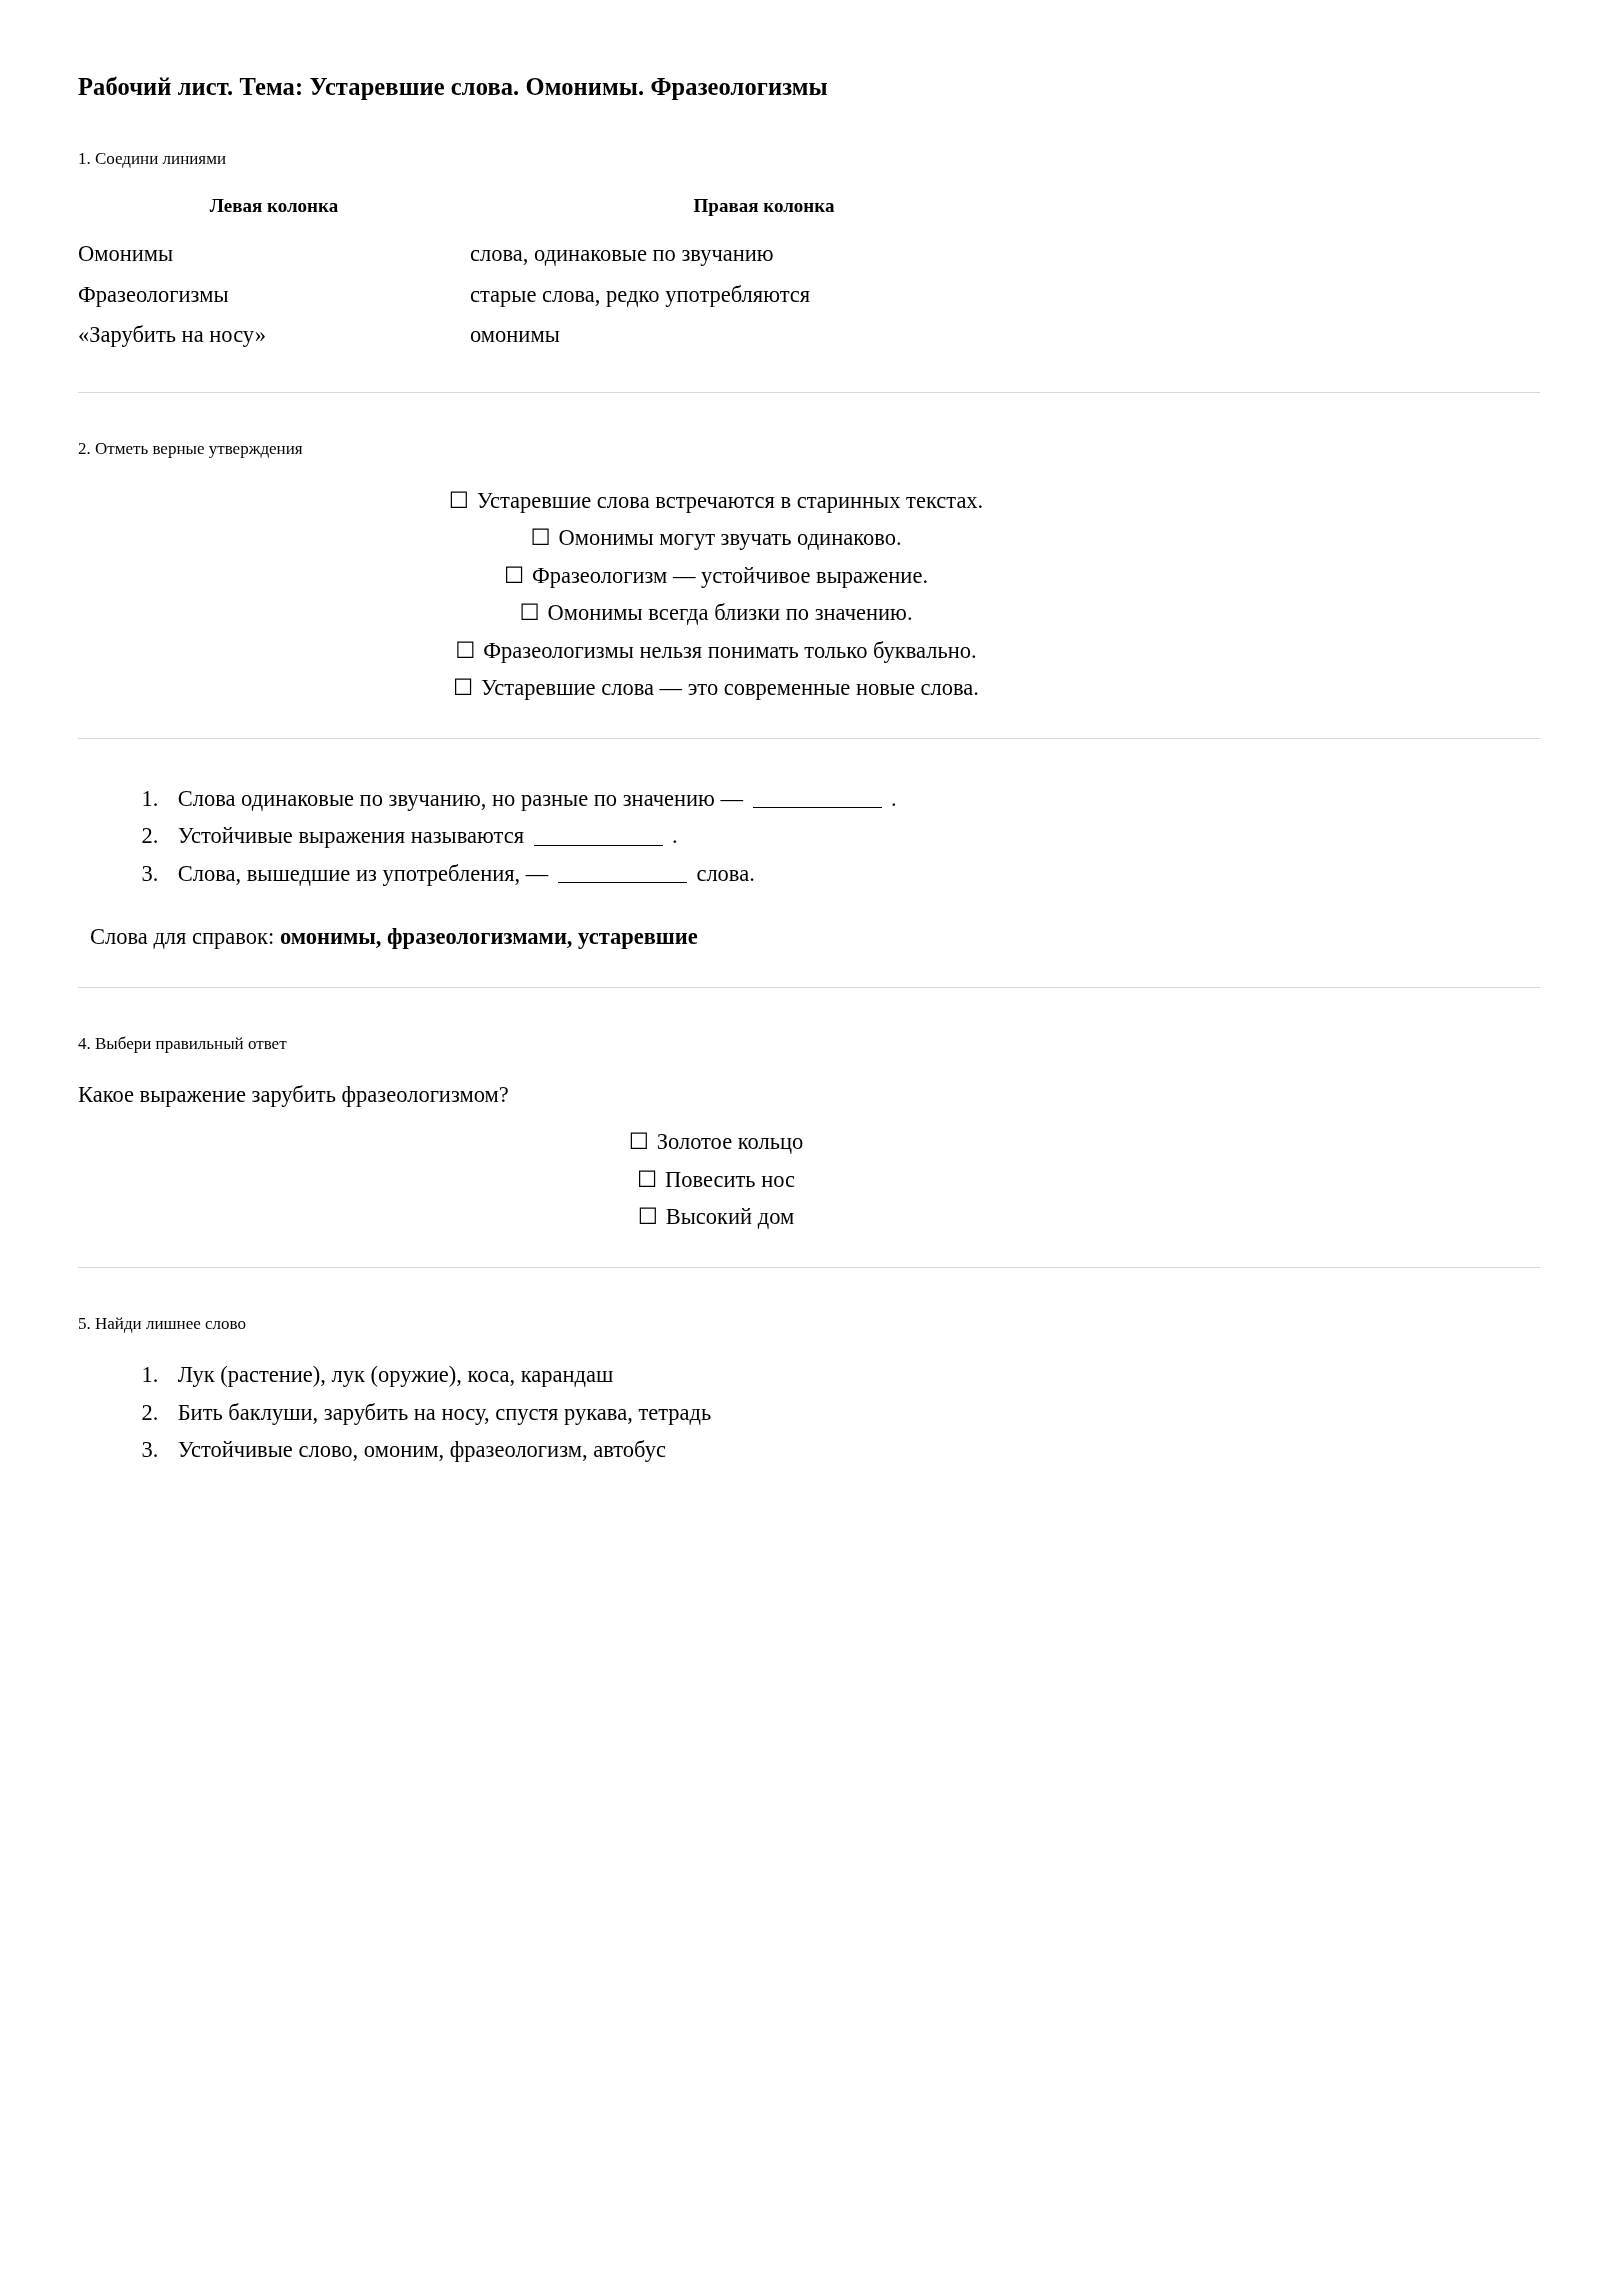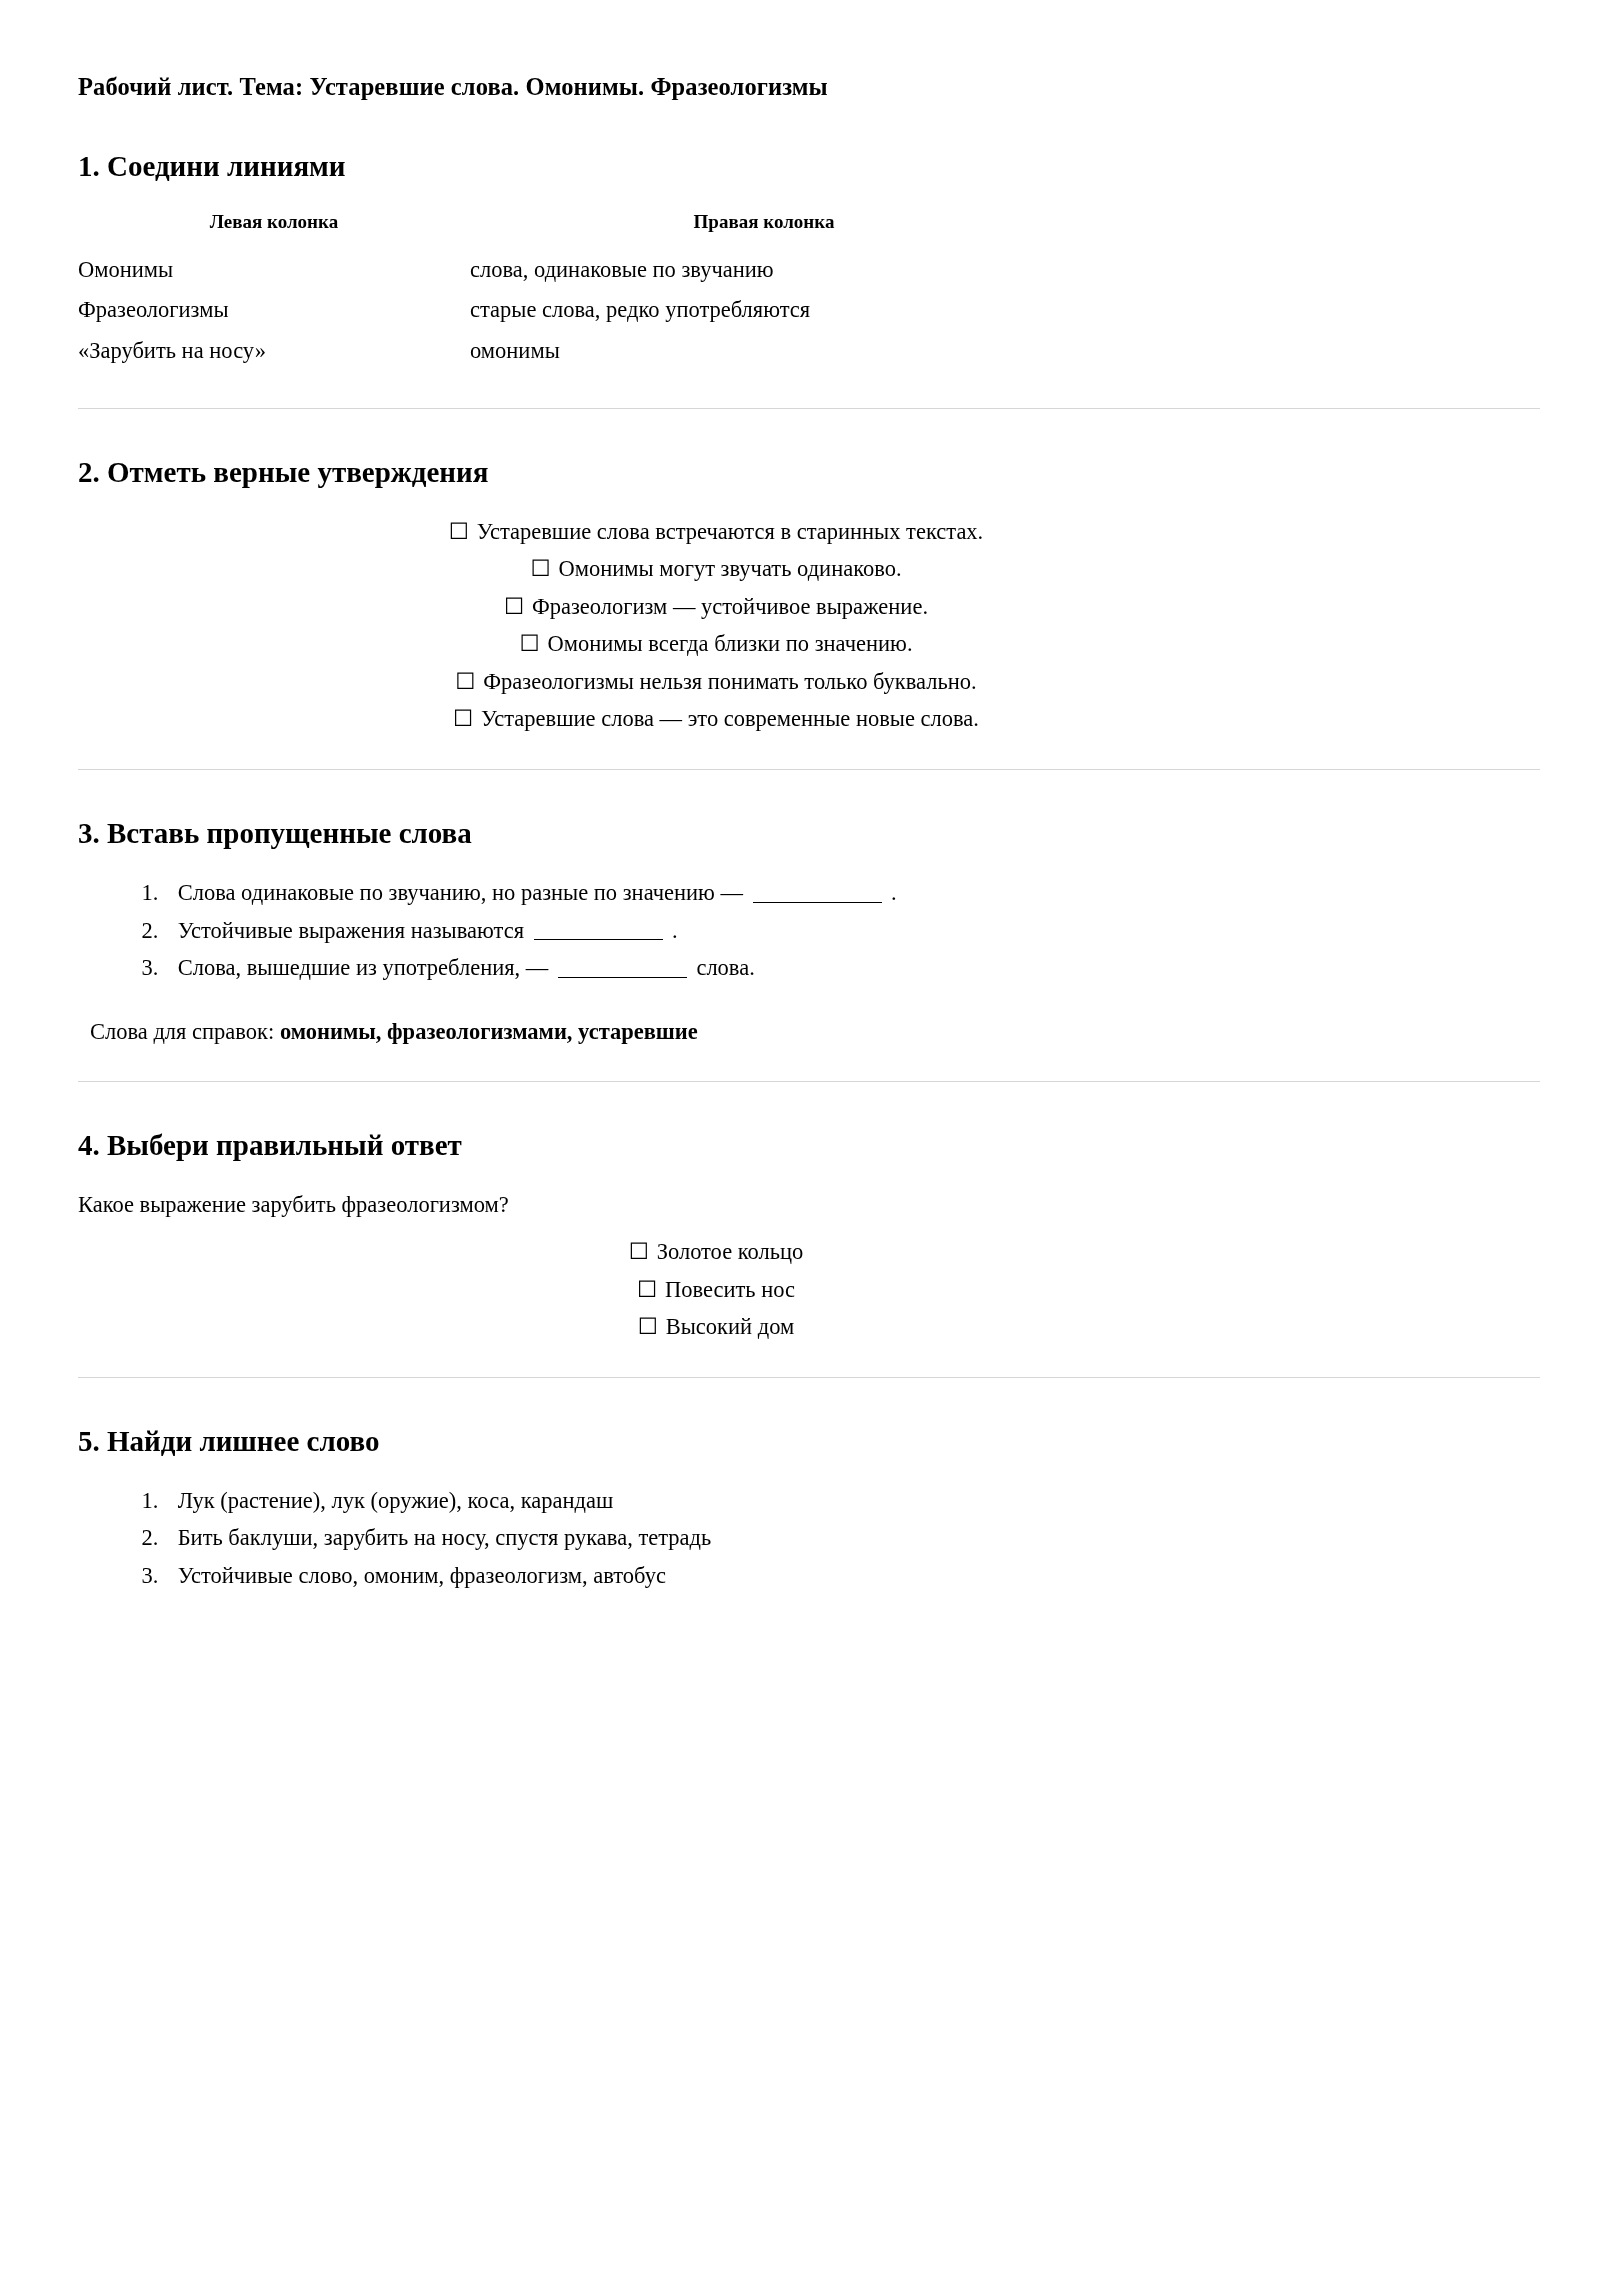--- a/index.html
+++ b/index.html
@@ -23,22 +23,22 @@
     background: #ffffff;
   }
   .doc-title {
     font-size: 24.5px;
     font-weight: bold;
     line-height: 1.3;
     margin: 0 0 45px 0;
     letter-spacing: 0.1px;
   }
   .section-heading {
-    font-size: 29px;
-    font-weight: bold;
+    font-size: 17px;
+    font-weight: normal;
     line-height: 1.3;
     margin: 0 0 25.5px 0;
   }
   .section {
     margin: 0 0 0 0;
   }
   .divider {
     border: 0;
     border-top: 1px solid #d6d6d6;
     margin: 35px 0 45px 0;
@@ -179,21 +179,20 @@
       </li>
       <li>
         <span class="cbox">☐</span><span>Устаревшие слова — это современные новые слова.</span>
       </li>
     </ul>
   </section>
 
   <hr class="divider">
 
   <section class="section">
-    <h2 class="section-heading">3. Вставь пропущенные слова</h2>
 
     <ol class="num-list">
       <li><span>Слова одинаковые по звучанию, но разные по значению — </span><span class="blank"></span><span> .</span></li>
       <li><span>Устойчивые выражения называются </span><span class="blank"></span><span> .</span></li>
       <li><span>Слова, вышедшие из употребления, — </span><span class="blank"></span><span> слова.</span></li>
     </ol>
 
     <p class="reference-line"><span>Слова для справок: </span><span class="ref-words">омонимы, фразеологизмами, устаревшие</span></p>
   </section>
 

